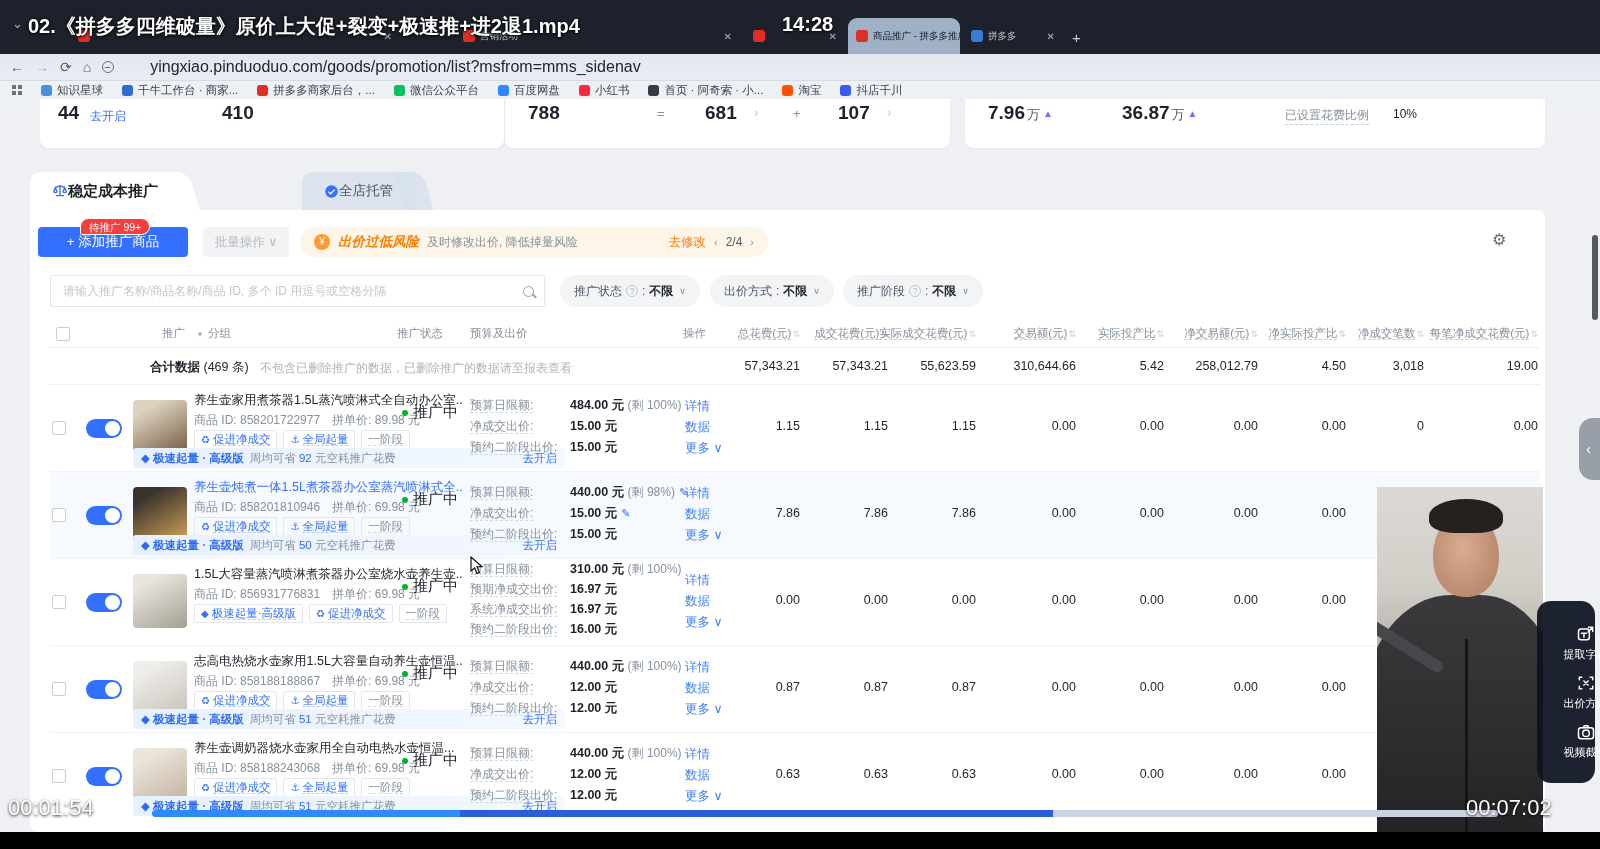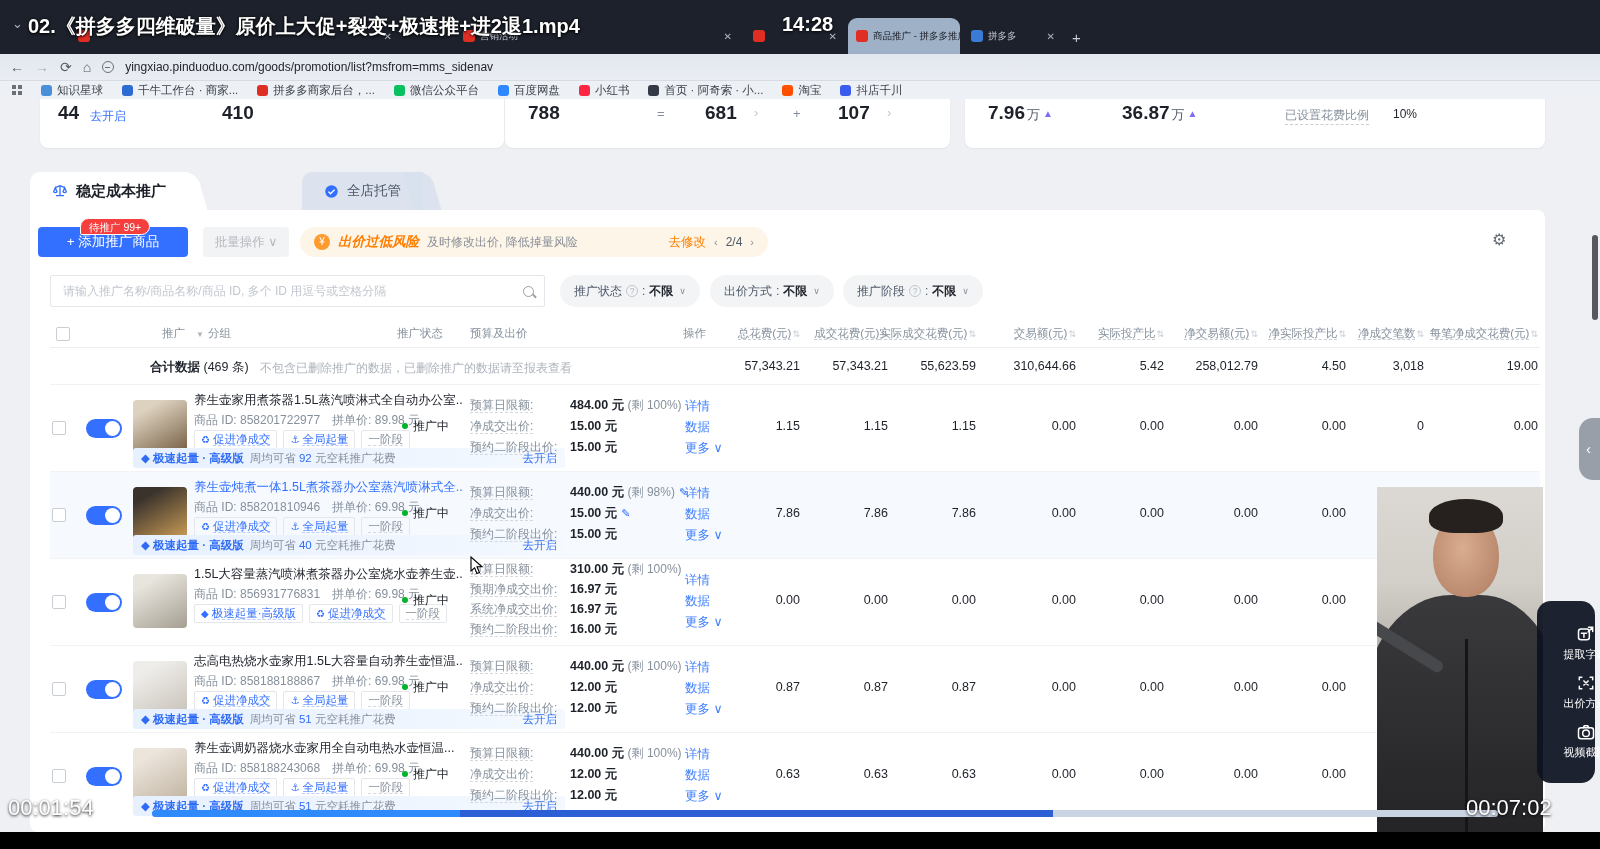--- a/index.html
+++ b/index.html
@@ -13,21 +13,21 @@
   .tab{position:absolute;bottom:0;height:36px;border-radius:9px 9px 0 0;display:flex;align-items:center;
        gap:5px;padding:0 8px;color:#c7ccd6;font-size:9.5px;white-space:nowrap;overflow:hidden;}
   .tab.active{background:#9fb1c6;color:#141922;}
   .fav{width:12px;height:12px;border-radius:3px;flex:none;}
   .tab .x{margin-left:auto;font-size:10px;opacity:.85;padding-left:6px;}
   .newtab{position:absolute;left:1072px;bottom:8px;color:#c7ccd6;font-size:15px;}
   .navbar{position:absolute;top:54px;left:0;right:0;height:27px;background:linear-gradient(#e3e7ee,#e9edf3);
           display:flex;align-items:center;gap:11px;padding:0 10px;color:#555b64;border-bottom:1px solid #d7dce4;}
   .nicon{font-size:14px;line-height:1;}
   .nicon.dim{color:#a8aeb7;}
-  .urltxt{font-size:12px;color:#23262b;}
+  .urltxt{font-size:16px;color:#23262b;margin-left:25px;}
   .perm{width:12px;height:12px;border:1.4px solid #6b7079;border-radius:50%;position:relative;flex:none;}
   .perm::after{content:'';position:absolute;left:2px;top:4.5px;width:5px;height:1.4px;background:#6b7079;}
   .bookbar{position:absolute;top:81px;left:0;right:0;height:18px;background:#edf0f5;display:flex;align-items:center;
            gap:19px;padding:0 12px;font-size:11.5px;color:#3d434c;z-index:5;}
   .bm{display:flex;align-items:center;gap:5px;white-space:nowrap;}
   .bm .fav{width:11px;height:11px;}
   .appsgrid{width:10px;height:10px;background:
      linear-gradient(#6b7079,#6b7079) 0 0/4px 4px no-repeat,
      linear-gradient(#6b7079,#6b7079) 6px 0/4px 4px no-repeat,
      linear-gradient(#6b7079,#6b7079) 0 6px/4px 4px no-repeat,
@@ -37,21 +37,21 @@
   .card{position:absolute;background:#fff;border-radius:8px;box-shadow:0 1px 2px rgba(0,0,0,.05);}
   .bignum{position:absolute;font-size:19px;font-weight:bold;color:#1d2129;}
   .cblue{position:absolute;font-size:12px;color:#3370ff;}
   .cop{position:absolute;font-size:13px;color:#86909c;}
   .cchev{position:absolute;font-size:13px;color:#c2c7cf;}
   .cunit{font-size:13px;font-weight:normal;color:#4e5969;margin-left:2px;}
   .uparrow{font-size:10px;color:#7b6cf6;margin-left:3px;vertical-align:2px;}
   .dotted{border-bottom:1px dashed #c9cdd4;}
   .ratio-l{position:absolute;font-size:12px;color:#86909c;}
   .ratio-v{position:absolute;font-size:12px;color:#1d2129;}
-  .ptab{position:absolute;display:flex;align-items:center;gap:8px;height:38px;padding:0 22px;}
+  .ptab{position:absolute;display:flex;align-items:center;gap:0;height:38px;padding:0 22px;}
   .ptab.on{background:#fff;border-radius:10px 0 0 0;font-size:15px;font-weight:bold;color:#1d2129;}
   .ptab.on::after{content:'';position:absolute;right:-14px;top:0;bottom:0;width:30px;background:#fff;
                   transform:skewX(16deg);border-radius:0 12px 0 0;}
   .ptab.off{background:rgba(215,224,238,.8);border-radius:10px 0 0 0;font-size:13.5px;color:#4e5969;}
   .ptab.off::after{content:'';position:absolute;right:-13px;top:0;bottom:0;width:28px;background:rgba(215,224,238,.8);
                   transform:skewX(16deg);border-radius:0 12px 0 0;}
   .panel{position:absolute;left:30px;top:111px;width:1515px;height:622px;background:#fff;border-radius:0 8px 8px 8px;}
   .addbtn{position:absolute;left:8px;top:17px;width:150px;height:30px;background:#3370ff;color:#fff;border:none;
           border-radius:4px;font-size:13.5px;font-family:inherit;}
   .badge{position:absolute;left:50px;top:8px;height:17px;background:#f53f3f;color:#fff;font-size:10.5px;
@@ -107,21 +107,21 @@
   .tag.blue u{text-decoration:none;border-bottom:1px dashed #b9cdfd;}
   .tag.grey{color:#86909c;}
   .tag.grey u{text-decoration:none;border-bottom:1px dashed #d5d8de;}
   .tagico{margin-right:3px;font-size:10px;}
   .banner{position:absolute;left:83px;top:63px;width:432px;height:20px;border-radius:3px;
           background:linear-gradient(90deg,#e7f0ff,#f4f9ff);display:flex;align-items:center;gap:6px;
           padding:0 8px;font-size:11.5px;color:#86909c;white-space:nowrap;}
   .bn-brand{color:#2e6cf6;font-weight:bold;}
   .bn-num{color:#2e6cf6;}
   .bn-act{margin-left:auto;color:#2e6cf6;}
-  .pstat{position:absolute;left:352px;top:33px;font-size:12px;color:#1d2129;white-space:nowrap;}
+  .pstat{position:absolute;left:352px;top:18px;font-size:15px;color:#1d2129;white-space:nowrap;}
   .pstat::before{content:'';display:inline-block;width:6px;height:6px;border-radius:50%;background:#00b42a;
                  margin-right:5px;vertical-align:1px;}
   .bline{position:absolute;left:420px;font-size:12px;white-space:nowrap;}
   .bl-l{display:inline-block;min-width:100px;color:#86909c;}
   .bl-l u{text-decoration:none;border-bottom:1px dashed #d5d8de;}
   .bl-v{color:#1d2129;font-weight:bold;font-size:12.5px;}
   .bl-x{color:#86909c;}
   .pencil{color:#3370ff;font-size:11px;margin-left:4px;}
   .acts{position:absolute;left:635px;top:11px;font-size:12.5px;color:#4080ff;line-height:21px;}
   
@@ -380,21 +380,21 @@
                 <div class="pimg" style="background: linear-gradient(150deg, rgb(58, 51, 44) 20%, rgb(200, 154, 85) 95%);"></div>
                 <div class="ptitle blue">养生壶炖煮一体1.5L煮茶器办公室蒸汽喷淋式全...</div>
                 <div class="pmeta">商品 ID: 858201810946　拼单价: 69.98 元</div>
                 <div class="ptags">
                   <span class="tag blue"><span class="tagico">♻</span><u>促进净成交</u></span>
                   <span class="tag blue"><span class="tagico">⚓</span><u>全局起量</u></span>
                   <span class="tag grey"><u>一阶段</u></span>
                 </div>
                 <div class="banner">
                   <span class="bn-brand">◆ 极速起量 · 高级版</span>
-                  <span>周均可省 <span class="bn-num">40</span> 元空耗推广花费</span>
+                  <span>周均可省 <span class="bn-num">50</span> 元空耗推广花费</span>
                   <span class="bn-act">去开启</span>
                 </div>
                 <span class="pstat">推广中</span>
                 <div class="bline" style="top: 12px;"><span class="bl-l"><u>预算日限额:</u></span><span class="bl-v">440.00 元</span><span class="bl-x"> (剩 98%)</span><span class="pencil">✎</span></div>
                 <div class="bline" style="top: 33px;"><span class="bl-l"><u>净成交出价:</u></span><span class="bl-v">15.00 元</span><span class="pencil">✎</span></div>
                 <div class="bline" style="top: 54px;"><span class="bl-l"><u>预约二阶段出价:</u></span><span class="bl-v">15.00 元</span></div>
                 <div class="acts">
                   <div>详情</div>
                   <div>数据</div>
                   <div>更多 ∨</div>

